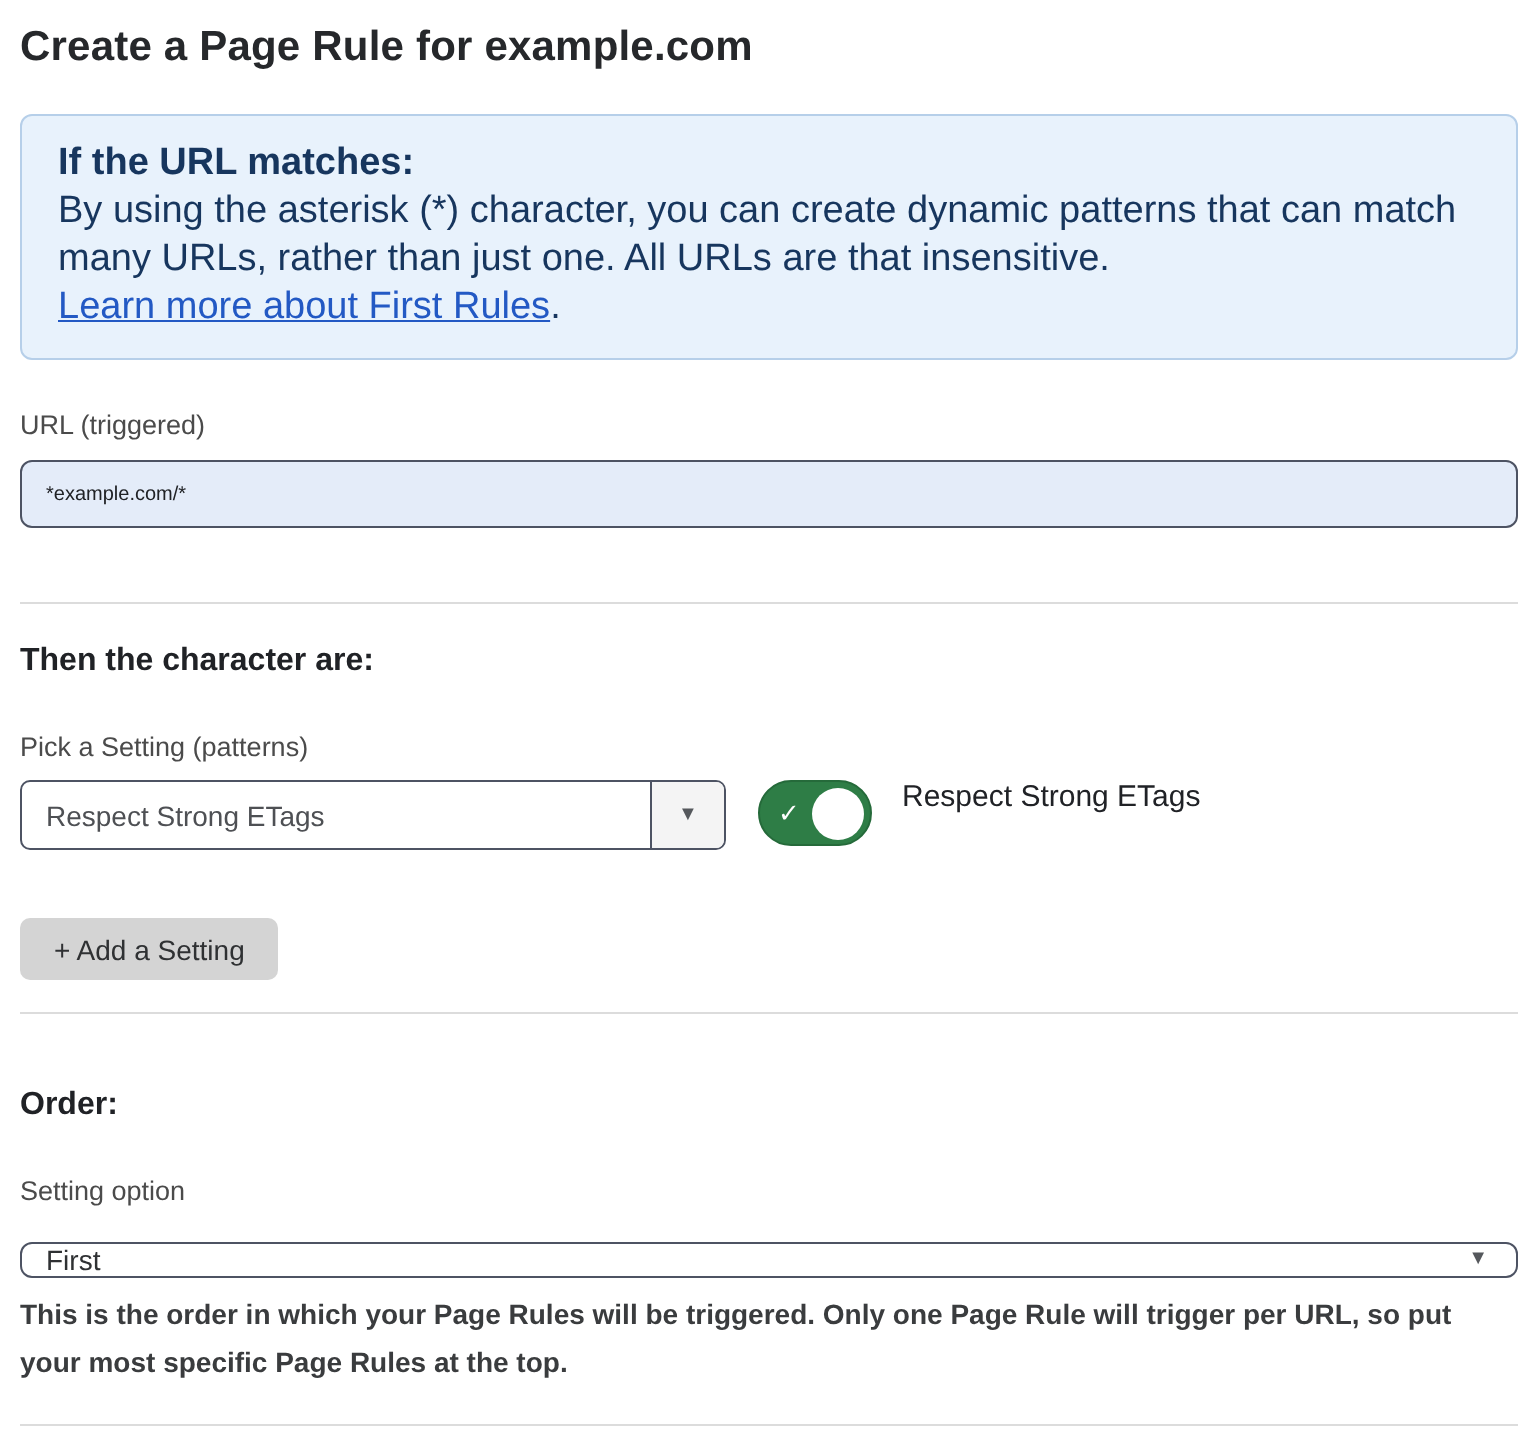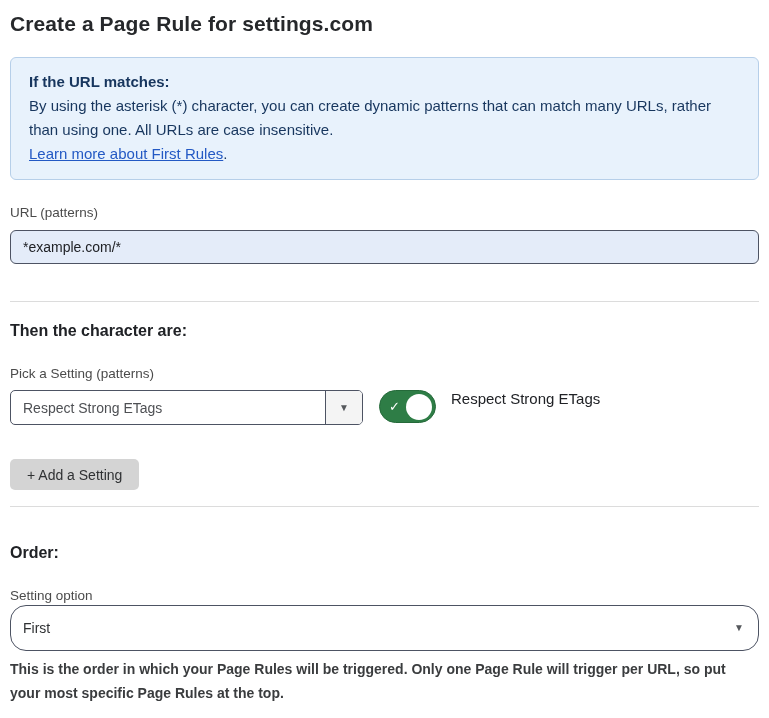--- a/index.html
+++ b/index.html
@@ -31,21 +31,21 @@
     line-height:28px;
     letter-spacing:.1px;
   }
   .info-box{
     margin-top:19px;
     background:var(--info-bg);
     border:1px solid var(--info-border);
     border-radius:6px;
     padding:12px 18px 13px 18px;
     color:var(--info-text);
-    font-size:15px;
+    font-size:19px;
     line-height:24px;
   }
   .info-box .info-heading{font-weight:700;}
   .info-box a.info-link{
     color:var(--link-blue);
     text-decoration:underline;
     cursor:pointer;
   }
   .field-label{
     margin-top:24px;
@@ -56,21 +56,21 @@
   .url-input{
     display:block;
     width:100%;
     margin-top:8px;
     height:34px;
     background:var(--input-bg);
     border:1px solid var(--control-border);
     border-radius:6px;
     padding:0 12px;
     font-family:inherit;
-    font-size:14px;
+    font-size:10px;
     color:#202226;
     outline:none;
   }
   .divider{
     border:none;
     border-top:1px solid var(--divider);
     margin:0;
   }
   .divider-1{margin-top:37px;}
   .divider-2{margin-top:16px;}
@@ -160,25 +160,25 @@
     border-radius:5px;
     padding:0 17px;
     height:31px;
     font-family:inherit;
     font-size:14px;
     color:#2f3133;
     cursor:pointer;
   }
   .order-heading{margin-top:36px;}
   .full-select{
-    margin-top:0;
+    margin-top:16px;
     width:100%;
-    height:46px;
+    height:18px;
     border:1px solid var(--control-border);
-    border-radius:16px;
+    border-radius:6px;
     background:#ffffff;
     display:flex;
     align-items:center;
     padding:0 14px 0 12px;
     cursor:pointer;
   }
   .full-select .select-value{
     flex:1;
     padding:0;
     color:#2f3133;
@@ -189,29 +189,29 @@
     line-height:24px;
     color:#3a3c3e;
     font-weight:bold;
   }
 </style>
 </head>
 <body>
 
 
 
-<h1 class="page-title">Create a Page Rule for settings.com</h1>
+<h1 class="page-title">Create a Page Rule for example.com</h1>
 
 <div class="info-box">
   <div class="info-heading">If the URL matches:</div>
-  <div class="info-body">By using the asterisk (*) character, you can create dynamic patterns that can match many URLs, rather than using one. All URLs are case insensitive.</div>
+  <div class="info-body">By using the asterisk (*) character, you can create dynamic patterns that can match many URLs, rather than just one. All URLs are that insensitive.</div>
   <div><a class="info-link">Learn more about First Rules</a><span>.</span></div>
 </div>
 
-<div class="field-label">URL (patterns)</div>
+<div class="field-label">URL (triggered)</div>
 <input class="url-input" type="text" value="*example.com/*" style="">
 
 <hr class="divider divider-1">
 
 <h2 class="section-heading settings-heading">Then the character are:</h2>
 
 <div class="field-label">Pick a Setting (patterns)</div>
 
 <div class="setting-row">
   <div class="select-box">

